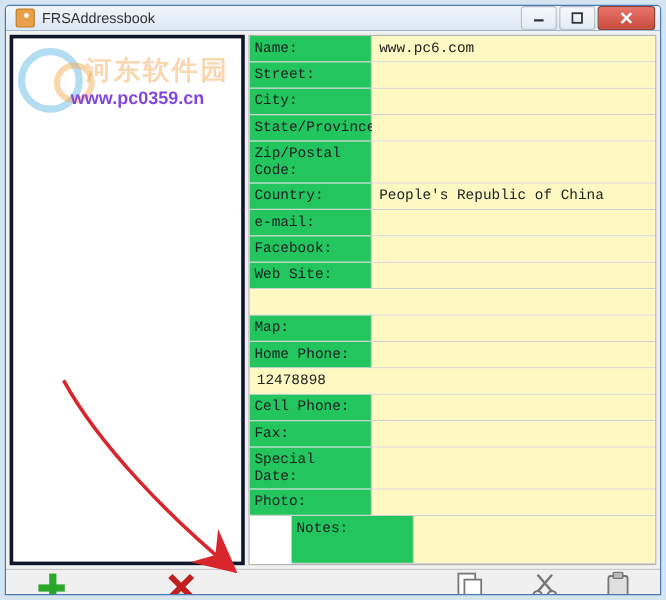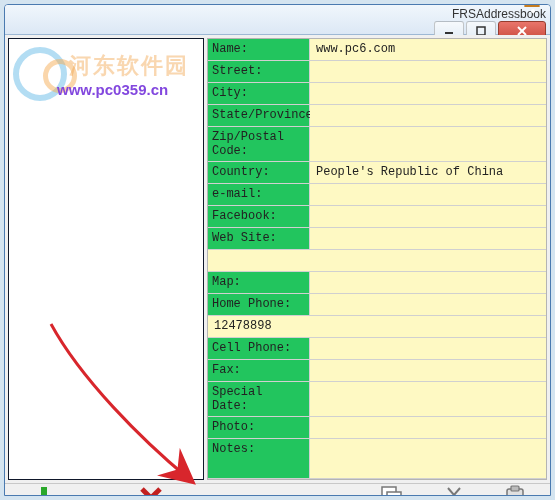--- a/index.html
+++ b/index.html
@@ -20,23 +20,22 @@
     border-radius: 4px 4px 0 0;
     overflow: hidden;
     display: flex;
     flex-direction: column;
   }
   .titlebar {
     height: 30px;
     background: linear-gradient(#f0f6fc, #dce8f5);
     border-bottom: 1px solid #9db8d4;
     display: flex;
-    align-items: flex-end;
+    align-items: center;
     padding: 0 4px 0 8px;
-    flex-direction: column;
   }
   .titlebar .tb-icon {
     width: 16px; height: 16px;
     background: #e7a14d;
     border: 1px solid #c67c1f;
     border-radius: 2px;
     margin-right: 6px;
     position: relative;
   }
   .titlebar .tb-icon::after {
@@ -66,35 +65,35 @@
   .content {
     flex: 1;
     display: flex;
     padding: 3px;
     gap: 3px;
     background: #f0f0f0;
   }
   .left-pane {
     width: 196px;
     background: #fff;
-    border: 1px solid #0f172a;
+    border: 3px solid #0f172a;
     position: relative;
   }
   .right-pane {
     flex: 1;
     background: #fff;
     border: 1px solid #b4b4b4;
     overflow: auto;
   }
   .field-row {
     display: flex;
     border-bottom: 1px solid #d0d0d0;
     min-height: 22px;
   }
-  .field-row.tall { min-height: 40px; }
+  .field-row.tall { min-height: 40px; margin-left: 35px; }
   .field-label {
     width: 102px;
     padding: 3px 4px;
     background: #22c55e;
     border-right: 1px solid #d0d0d0;
     font-family: "Courier New", monospace;
     font-size: 12px;
     color: #222;
   }
   .field-value {

